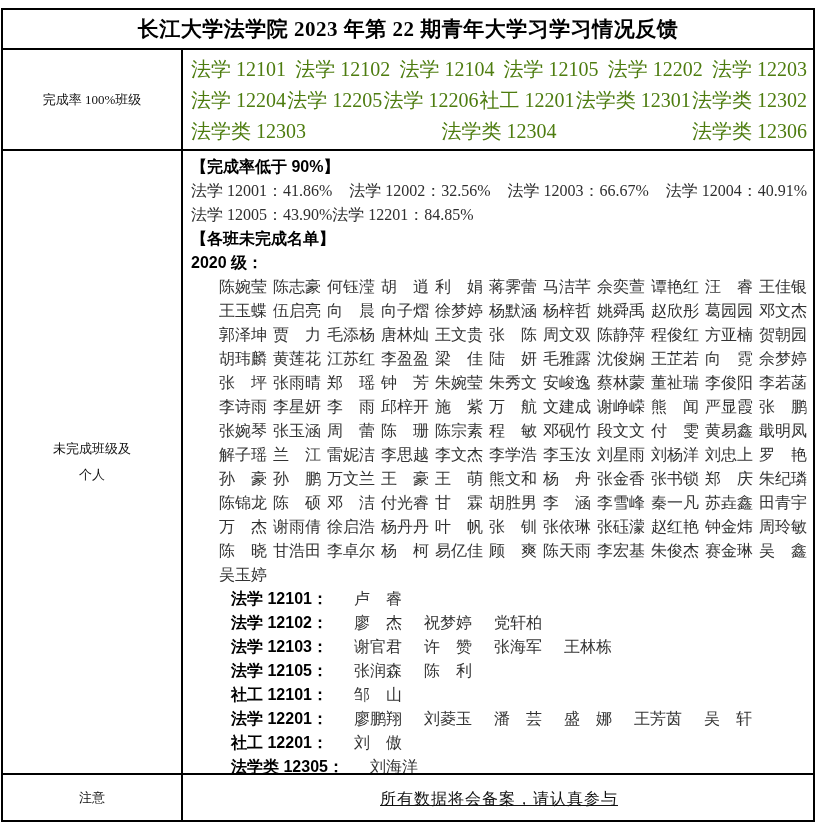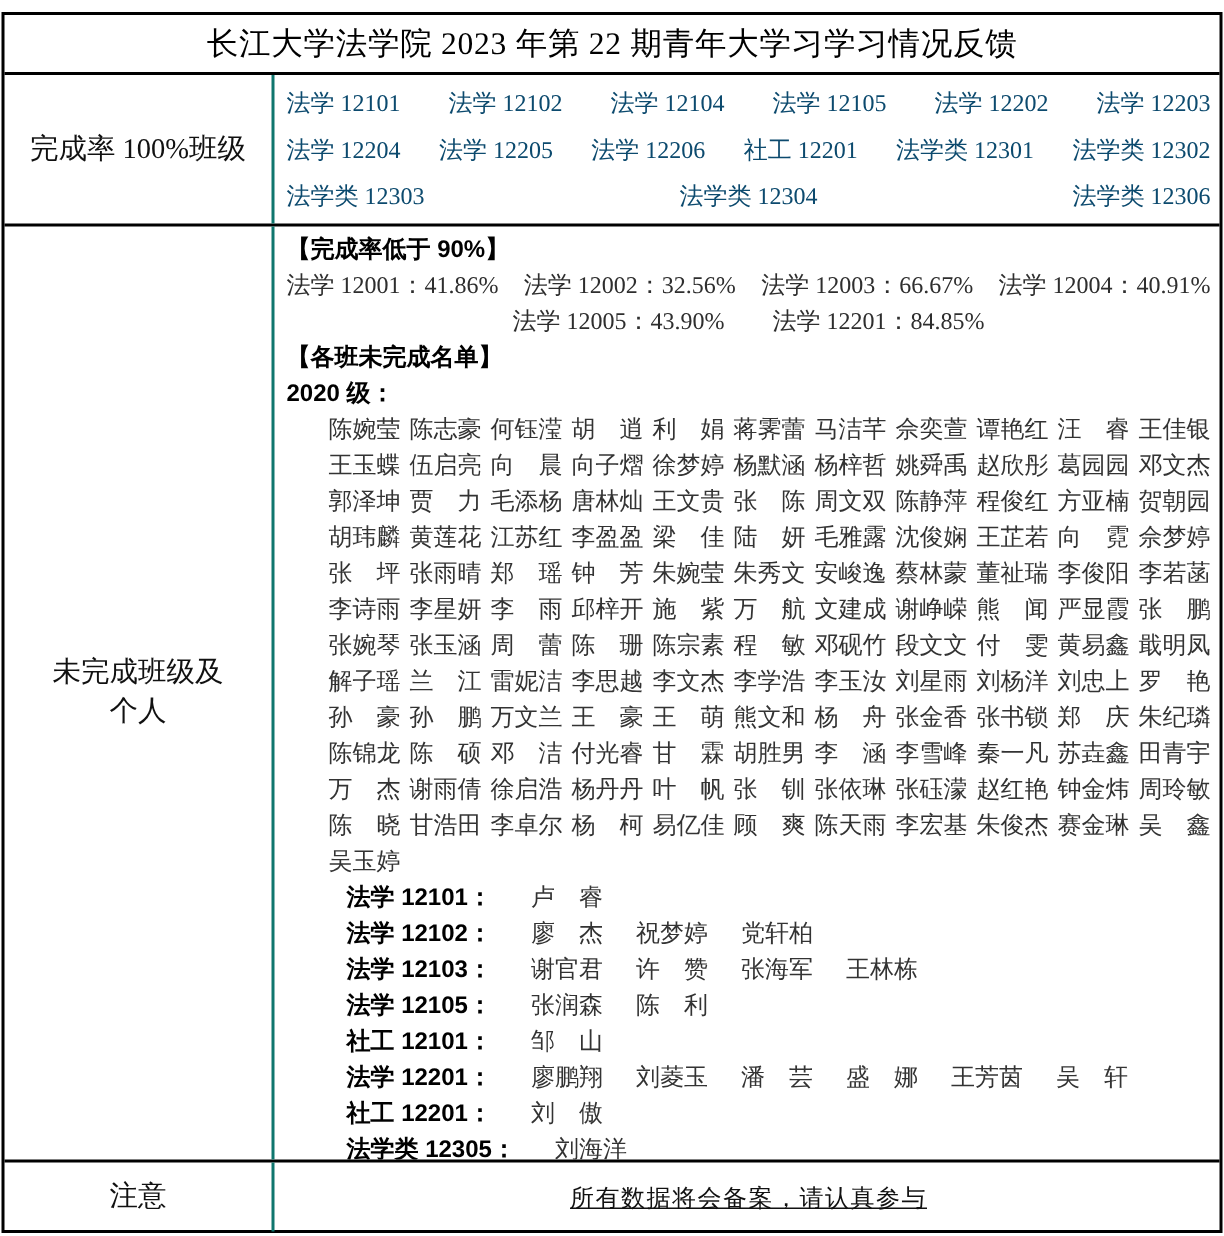--- a/index.html
+++ b/index.html
@@ -7,42 +7,42 @@
     width:816px; height:824px; background:#ffffff;
     font-family:"Liberation Serif","DejaVu Serif",serif;
     color:#2b2b2b; overflow:hidden;
   }
   .tbl {
     width:814px; height:814px; margin:8px 1px 0 1px;
     border:2px solid #000; background:#fff;
   }
   .title-row {
     height:38px; display:flex; align-items:center; justify-content:center;
-    font-size:21px; font-weight:normal; color:#000; letter-spacing:0.5px;
+    font-size:21px; font-weight:bold; color:#000; letter-spacing:0.5px;
   }
   .row { display:flex; border-top:2px solid #000; }
   .row-complete   { height:101px; }
   .row-unfinished { height:624px; }
   .row-notice     { height:48px; }
   .cell-label {
-    width:180px; flex:0 0 180px; border-right:2px solid #0f766e;
+    width:180px; flex:0 0 180px; border-right:2px solid #000000;
     display:flex; flex-direction:column; align-items:center; justify-content:center;
-    font-size:19px; color:#111; line-height:26px; text-align:center;
+    font-size:13px; color:#111; line-height:26px; text-align:center;
   }
   .cell-content { flex:1; padding:4px 6px 2px 8px; overflow:hidden; }
   .hei {
     font-family:"Liberation Sans","DejaVu Sans",sans-serif;
     font-weight:bold; color:#000;
   }
   .cell-content .hei { font-size:16px; line-height:24px; }
   
-  .complete-line { display:flex; justify-content:space-between; line-height:31px; font-size:16px; color:#0c4a6e; }
+  .complete-line { display:flex; justify-content:space-between; line-height:31px; font-size:20px; color:#4d7c0f; }
   .complete-line.left { justify-content:space-between; gap:16px; }
   .rate-line { display:flex; justify-content:space-between; line-height:24px; font-size:16px; color:#2e2e2e; }
-  .rate-line.left { justify-content:center; gap:32px; }
+  .rate-line.left { justify-content:flex-start; }
   .name-line { display:flex; justify-content:space-between; line-height:24px; font-size:16px; color:#333;margin-left:28px; }
   .name-line.left { justify-content:flex-start;align-items:center; }
   .class-line { display:flex; gap:22px; line-height:24px; font-size:16px; color:#333;margin-left:40px; }
   .class-line .hei { margin-right:4px; }
   .notice-content {
     display:flex; align-items:center; justify-content:center;
     font-size:16px; color:#111; letter-spacing:1px;text-decoration:underline;
   }
 </style>
 </head>

